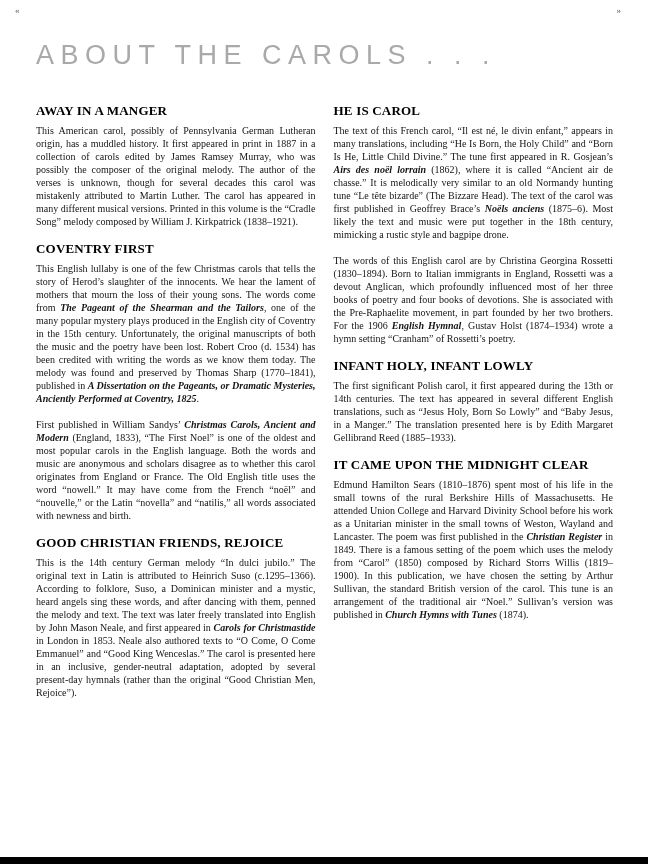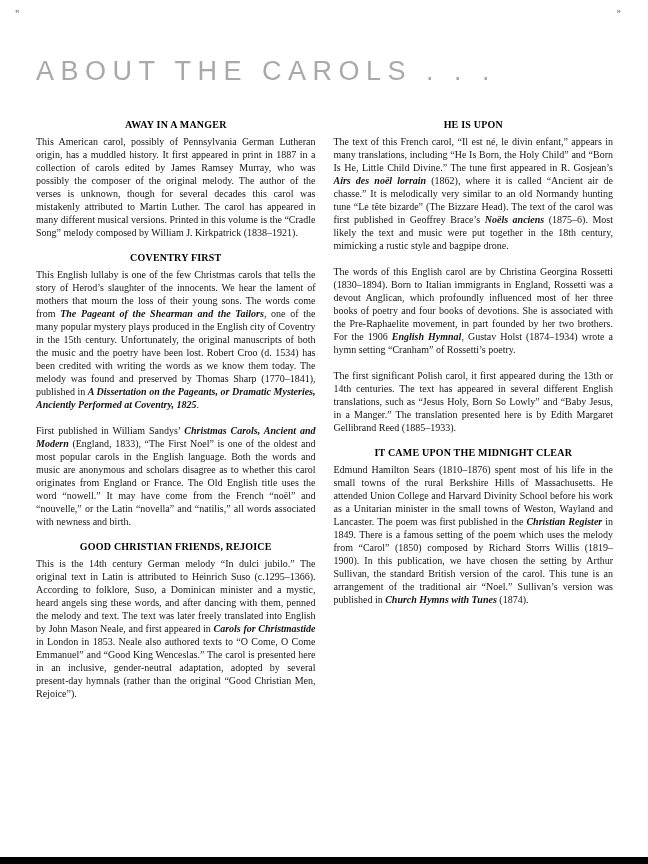--- a/index.html
+++ b/index.html
@@ -8,21 +8,21 @@
     width: 648px;
     height: 864px;
     position: relative;
     overflow: hidden;
     font-family: "Liberation Serif", serif;
     color: #111;
   }
   .page {
     position: absolute;
     inset: 0;
-    padding: 56px 35px 0 36px;
+    padding: 40px 35px 0 36px;
   }
   .corner-mark {
     position: absolute;
     top: 5px;
     font-size: 9px;
     color: #555;
     letter-spacing: -1px;
   }
   .corner-mark.left { left: 15px; }
   .corner-mark.right { right: 28px; }
@@ -39,27 +39,26 @@
     display: flex;
     gap: 18px;
   }
   .column {
     flex: 1;
     min-width: 0;
   }
   .section { margin-bottom: 13px; }
   .section-heading {
     font-family: "Liberation Serif", serif;
-    font-size: 10px;
+    font-size: 13px;
     font-weight: bold;
     letter-spacing: 0.2px;
     color: #000;
     margin-bottom: 5px;
     white-space: nowrap;
-    text-align: center;
   }
   .section-body {
     font-size: 10px;
     line-height: 13px;
     text-align: justify;
     color: #141414;
   }
   .section-body em { font-style: italic; font-weight: bold; }
   .bottom-bar {
     position: absolute;
@@ -91,27 +90,28 @@
         <section class="section">
           <p class="section-body"><span>First published in William Sandys’ </span><em>Christmas Carols, Ancient and Modern</em><span> (England, 1833), “The First Noel” is one of the oldest and most popular carols in the English language. Both the words and music are anonymous and scholars disagree as to whether this carol originates from England or France. The Old English title uses the word “nowell.” It may have come from the French “noël” and “nouvelle,” or the Latin “novella” and “natilis,” all words associated with newness and birth.</span></p>
         </section>
         <section class="section">
           <h2 class="section-heading">GOOD CHRISTIAN FRIENDS, REJOICE</h2>
           <p class="section-body"><span>This is the 14th century German melody “In dulci jubilo.” The original text in Latin is attributed to Heinrich Suso (c.1295–1366). According to folklore, Suso, a Dominican minister and a mystic, heard angels sing these words, and after dancing with them, penned the melody and text. The text was later freely translated into English by John Mason Neale, and first appeared in </span><em>Carols for Christmastide</em><span> in London in 1853. Neale also authored texts to “O Come, O Come Emmanuel” and “Good King Wenceslas.” The carol is presented here in an inclusive, gender-neutral adaptation, adopted by several present-day hymnals (rather than the original “Good Christian Men, Rejoice”).</span></p>
         </section>
       </div>
     <div class="column">
         <section class="section">
-          <h2 class="section-heading">HE IS UPON</h2>
+          <h2 class="section-heading">HE IS CAROL</h2>
           <p class="section-body"><span>The text of this French carol, “Il est né, le divin enfant,” appears in many translations, including “He Is Born, the Holy Child” and “Born Is He, Little Child Divine.” The tune first appeared in R. Gosjean’s </span><em>Airs des noël lorrain</em><span> (1862), where it is called “Ancient air de chasse.” It is melodically very similar to an old Normandy hunting tune “Le tête bizarde” (The Bizzare Head). The text of the carol was first published in Geoffrey Brace’s </span><em>Noëls anciens</em><span> (1875–6). Most likely the text and music were put together in the 18th century, mimicking a rustic style and bagpipe drone.</span></p>
         </section>
         <section class="section">
           <p class="section-body"><span>The words of this English carol are by Christina Georgina Rossetti (1830–1894). Born to Italian immigrants in England, Rossetti was a devout Anglican, which profoundly influenced most of her three books of poetry and four books of devotions. She is associated with the Pre-Raphaelite movement, in part founded by her two brothers. For the 1906 </span><em>English Hymnal</em><span>, Gustav Holst (1874–1934) wrote a hymn setting “Cranham” of Rossetti’s poetry.</span></p>
         </section>
         <section class="section">
+          <h2 class="section-heading">INFANT HOLY, INFANT LOWLY</h2>
           <p class="section-body"><span>The first significant Polish carol, it first appeared during the 13th or 14th centuries. The text has appeared in several different English translations, such as “Jesus Holy, Born So Lowly” and “Baby Jesus, in a Manger.” The translation presented here is by Edith Margaret Gellibrand Reed (1885–1933).</span></p>
         </section>
         <section class="section">
           <h2 class="section-heading">IT CAME UPON THE MIDNIGHT CLEAR</h2>
           <p class="section-body"><span>Edmund Hamilton Sears (1810–1876) spent most of his life in the small towns of the rural Berkshire Hills of Massachusetts. He attended Union College and Harvard Divinity School before his work as a Unitarian minister in the small towns of Weston, Wayland and Lancaster. The poem was first published in the </span><em>Christian Register</em><span> in 1849. There is a famous setting of the poem which uses the melody from “Carol” (1850) composed by Richard Storrs Willis (1819–1900). In this publication, we have chosen the setting by Arthur Sullivan, the standard British version of the carol. This tune is an arrangement of the traditional air “Noel.” Sullivan’s version was published in </span><em>Church Hymns with Tunes</em><span> (1874).</span></p>
         </section>
       </div>
   </div>
 </div>
 

